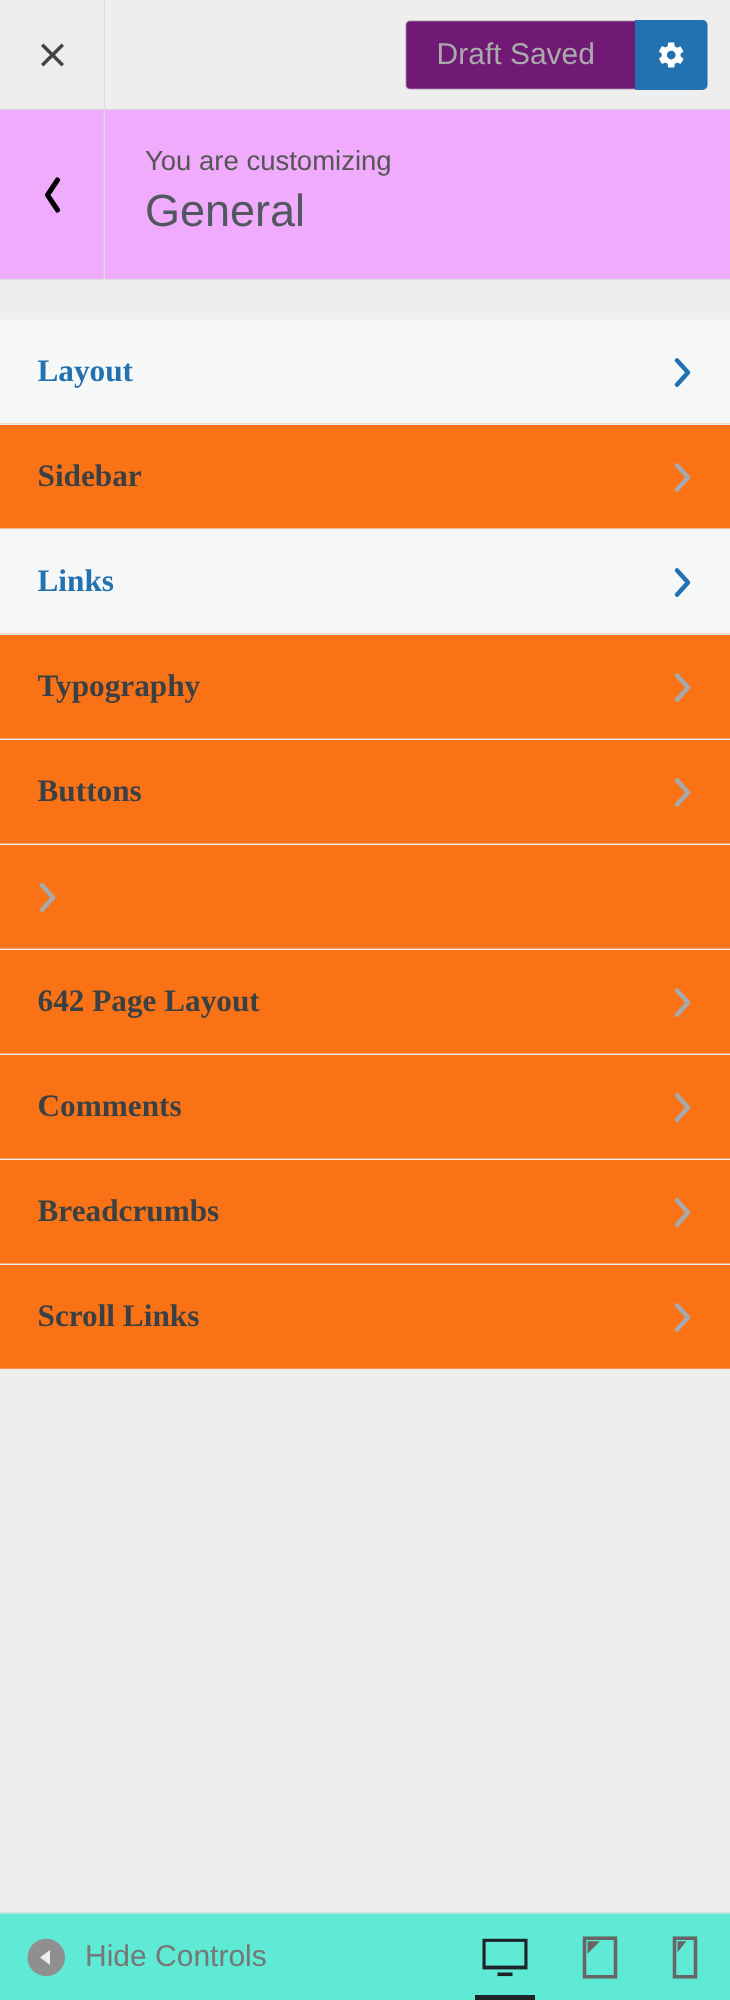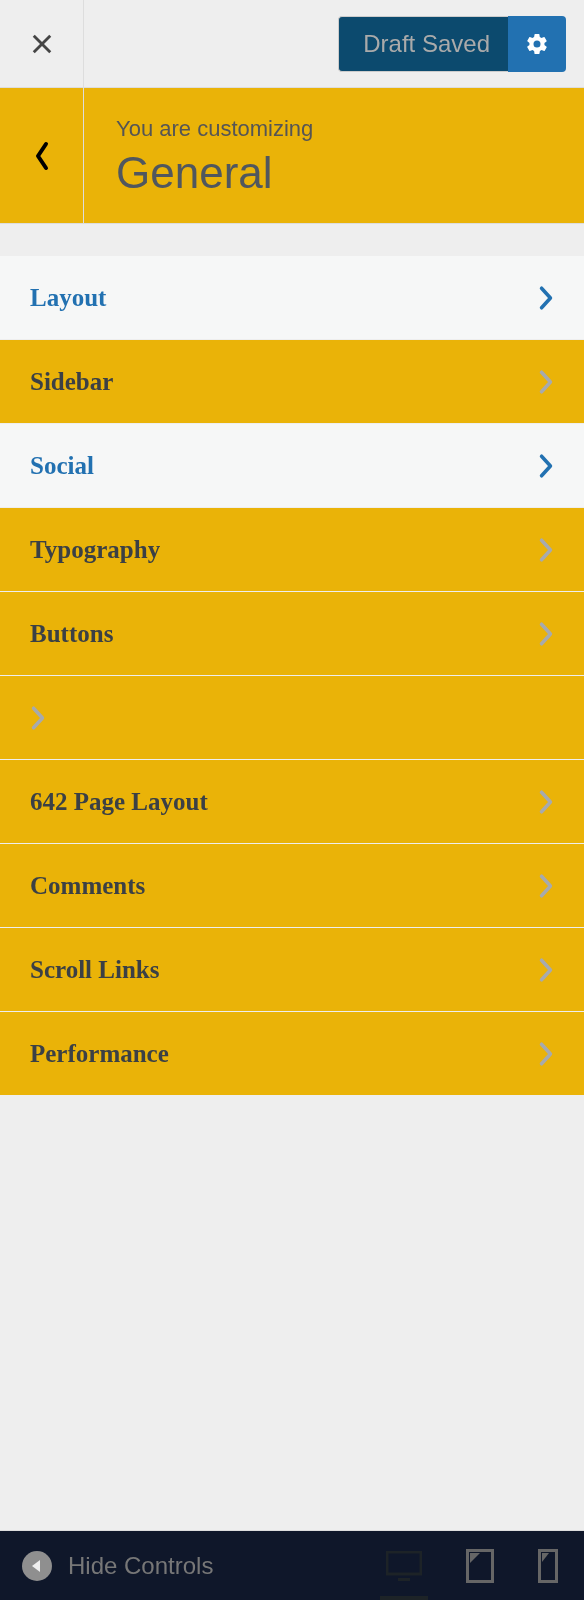--- a/index.html
+++ b/index.html
@@ -35,46 +35,46 @@
   }
   .close-btn svg { width: 22px; height: 22px; stroke: #444; stroke-width: 3; }
   .draft-box {
     margin-left: auto;
     display: flex;
     align-items: stretch;
     height: 56px;
     margin-right: 18px;
   }
   .draft-label {
-    background: #0c4a6e;
+    background: #701a75;
     border: 1px solid #ccc;
     border-right: none;
     border-radius: 4px 0 0 4px;
     color: #aaa;
     font-size: 24px;
     display: flex;
     align-items: center;
-    padding: 0 18px 0 24px;
+    padding: 0 32px 0 24px;
     font-weight: 400;
     text-align: center;
   }
   .gear-btn {
     width: 58px;
     background: #2271b1;
     display: flex;
     align-items: center;
     justify-content: center;
     cursor: pointer;
     border-radius: 0 4px 4px 0;
   }
   .gear-btn svg { width: 24px; height: 24px; fill: #fff; }
 
   
   .panel-header {
-    background: #eab308;
+    background: #f0abfc;
     border-bottom: 1px solid #ddd;
     display: flex;
     align-items: stretch;
     min-height: 136px;
   }
   .back-btn {
     width: 84px;
     display: flex;
     align-items: center;
     justify-content: center;
@@ -85,32 +85,32 @@
   .header-text {
     padding: 28px 32px 24px 32px;
     flex: 1;
   }
   .header-small {
     font-size: 22px;
     color: #555;
     margin-bottom: 6px;
   }
   .header-big {
-    font-size: 44px;
+    font-size: 36px;
     color: #50575e;
     font-weight: 300;
   }
 
   
   .spacer { height: 32px; background: #eeeeee; }
 
   
   .menu-list { }
   .menu-item {
-    background: #eab308;
+    background: #f97316;
     border-top: 1px solid #eee;
     border-bottom: 1px solid #eee;
     height: 85px;
     display: flex;
     align-items: center;
     padding: 0 30px 0 30px;
     cursor: pointer;
     margin-top: -1px;
   }
   .menu-item .label {
@@ -124,21 +124,21 @@
   .menu-item.active .label { color: #2271b1; }
   .chev { width: 16px; height: 28px; }
   .chev polyline { fill: none; stroke: #a7aaad; stroke-width: 4; }
   .menu-item.active .chev polyline { stroke: #2271b1; }
 
   .fill { flex: 1; background: #eeeeee; }
 
   
   .footer {
     height: 70px;
-    background: #0f172a;
+    background: #5eead4;
     border-top: 1px solid #ddd;
     display: flex;
     align-items: center;
     padding: 0 26px 0 22px;
     position: relative;
   }
   .collapse-btn {
     width: 30px; height: 30px;
     border-radius: 50%;
     background: #8f8f8f;
@@ -220,21 +220,21 @@
         <polyline points="4,4 14,15 4,26" stroke-linecap="round" stroke-linejoin="round"></polyline>
       </svg>
     </div>
     <div class="menu-item">
       <span class="label">Sidebar</span>
       <svg class="chev" viewBox="0 0 18 30">
         <polyline points="4,4 14,15 4,26" stroke-linecap="round" stroke-linejoin="round"></polyline>
       </svg>
     </div>
     <div class="menu-item active">
-      <span class="label">Social</span>
+      <span class="label">Links</span>
       <svg class="chev" viewBox="0 0 18 30">
         <polyline points="4,4 14,15 4,26" stroke-linecap="round" stroke-linejoin="round"></polyline>
       </svg>
     </div>
     <div class="menu-item">
       <span class="label">Typography</span>
       <svg class="chev" viewBox="0 0 18 30">
         <polyline points="4,4 14,15 4,26" stroke-linecap="round" stroke-linejoin="round"></polyline>
       </svg>
     </div>
@@ -255,27 +255,27 @@
         <polyline points="4,4 14,15 4,26" stroke-linecap="round" stroke-linejoin="round"></polyline>
       </svg>
     </div>
     <div class="menu-item">
       <span class="label">Comments</span>
       <svg class="chev" viewBox="0 0 18 30">
         <polyline points="4,4 14,15 4,26" stroke-linecap="round" stroke-linejoin="round"></polyline>
       </svg>
     </div>
     <div class="menu-item">
+      <span class="label">Breadcrumbs</span>
+      <svg class="chev" viewBox="0 0 18 30">
+        <polyline points="4,4 14,15 4,26" stroke-linecap="round" stroke-linejoin="round"></polyline>
+      </svg>
+    </div>
+    <div class="menu-item">
       <span class="label">Scroll Links</span>
-      <svg class="chev" viewBox="0 0 18 30">
-        <polyline points="4,4 14,15 4,26" stroke-linecap="round" stroke-linejoin="round"></polyline>
-      </svg>
-    </div>
-    <div class="menu-item">
-      <span class="label">Performance</span>
       <svg class="chev" viewBox="0 0 18 30">
         <polyline points="4,4 14,15 4,26" stroke-linecap="round" stroke-linejoin="round"></polyline>
       </svg>
     </div>
   </div>
 
 <div class="fill"></div>
 
 <div class="footer">
   <div class="collapse-btn">

